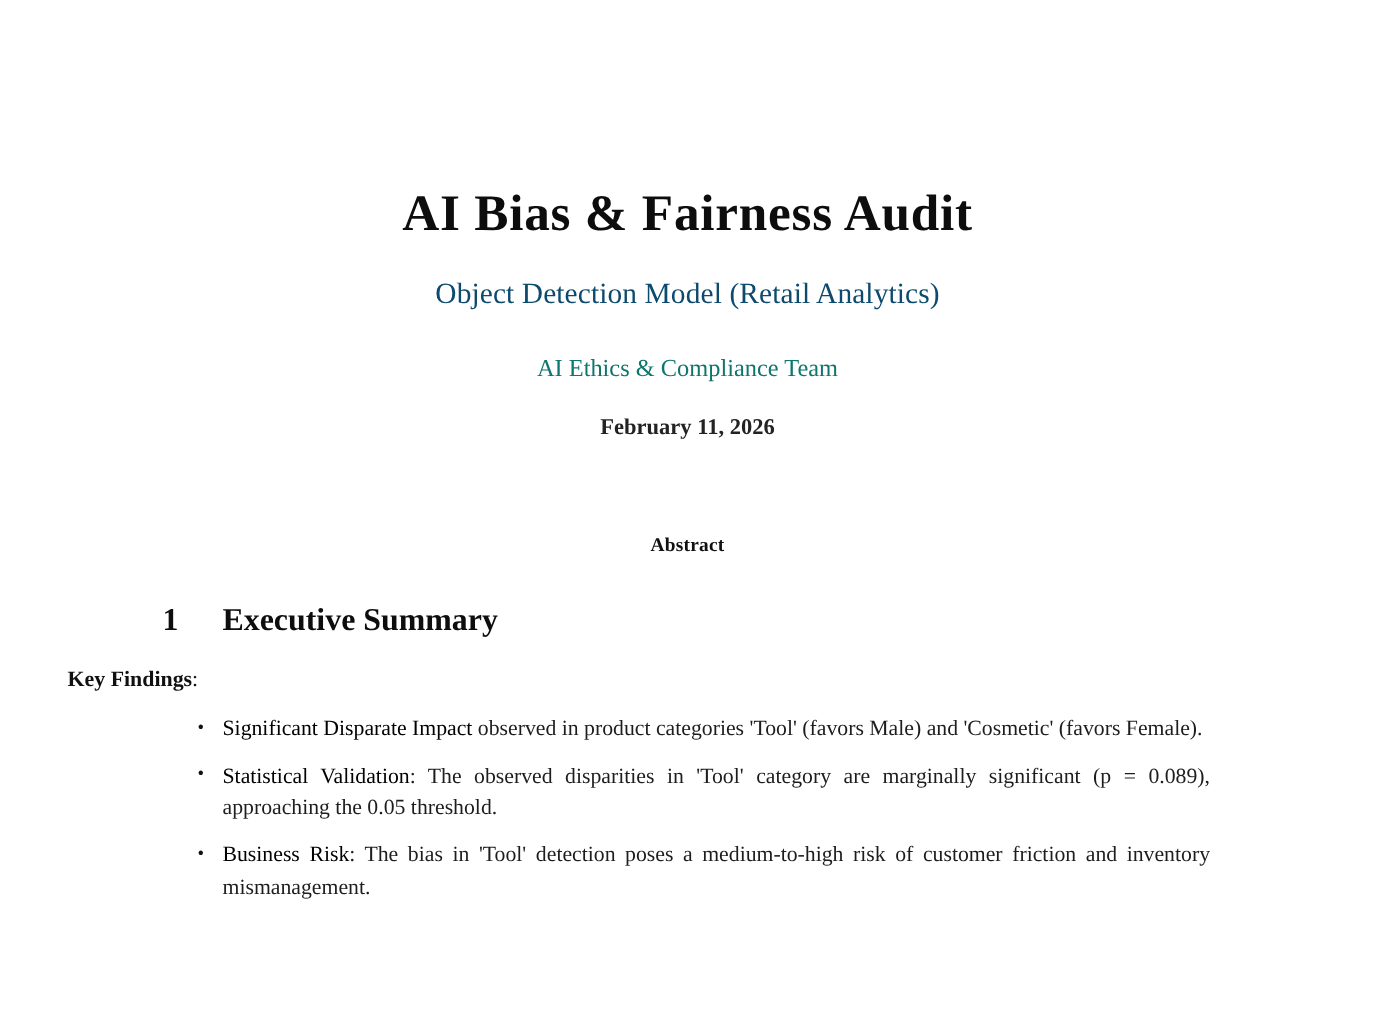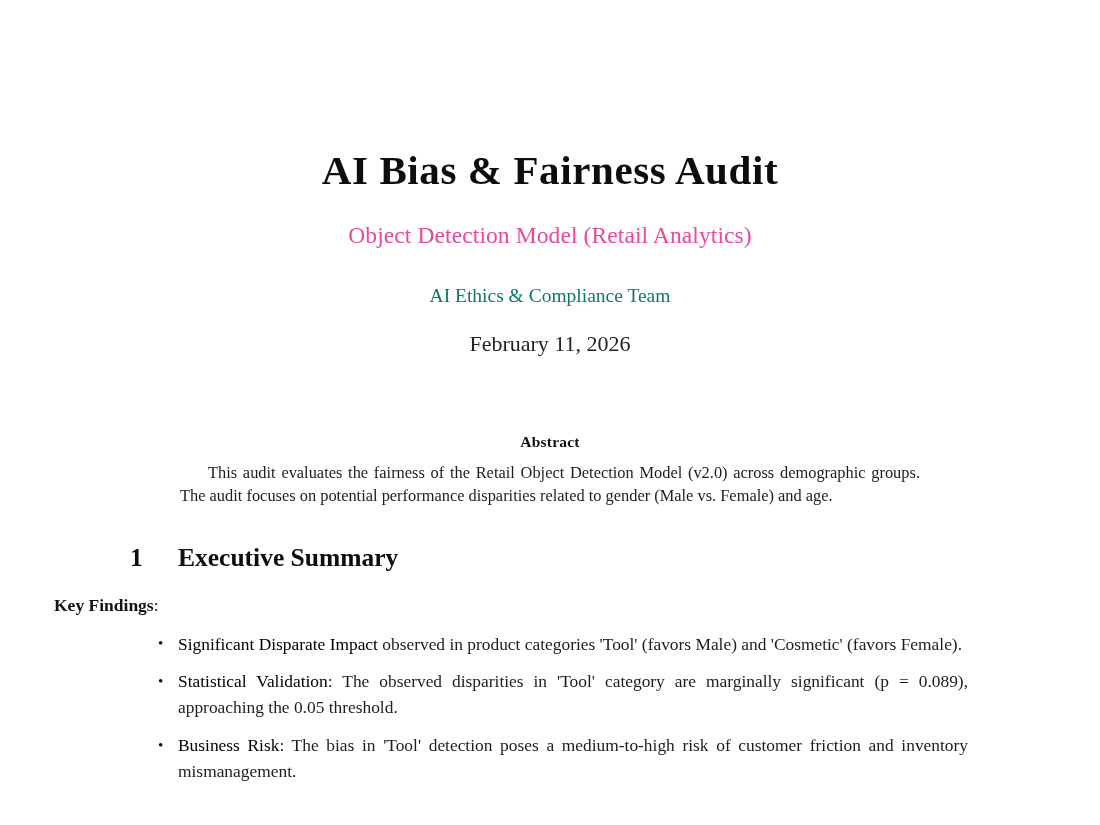--- a/index.html
+++ b/index.html
@@ -35,33 +35,33 @@
     margin: 0;
     padding-top: 148px;
     line-height: 1.12;
     color: #0d0d0d;
   }
   .doc-subtitle {
     font-size: 23.5px;
     font-weight: 400;
     margin: 0;
     padding-top: 28px;
-    color: #ec4899;
+    color: #0c4a6e;
     letter-spacing: 0.1px;
   }
   .doc-author {
     font-size: 19.5px;
     font-weight: 400;
     margin: 0;
     padding-top: 36px;
     color: #0f766e;
   }
   .doc-date {
-    font-size: 22px;
-    font-weight: 400;
+    font-size: 18px;
+    font-weight: 700;
     margin: 0;
     padding-top: 24px;
     color: #232323;
   }
 
   
   .abstract-wrap {
     margin-top: 76px;
   }
   .abstract-heading {
@@ -143,21 +143,20 @@
 
   <div class="title-block">
     <h1 class="doc-title">AI Bias &amp; Fairness Audit</h1>
     <div class="doc-subtitle">Object Detection Model (Retail Analytics)</div>
     <div class="doc-author">AI Ethics &amp; Compliance Team</div>
     <div class="doc-date">February 11, 2026</div>
   </div>
 
   <div class="abstract-wrap">
     <div class="abstract-heading">Abstract</div>
-    <p class="abstract-body">This audit evaluates the fairness of the Retail Object Detection Model (v2.0) across demographic groups. The audit focuses on potential performance disparities related to gender (Male vs. Female) and age.</p>
   </div>
 
   <div class="section-heading">
     <span class="section-number">1</span>
     <span class="section-title">Executive Summary</span>
   </div>
 
   <div class="key-findings">
     <b>Key Findings</b><span>:</span>
   </div>

